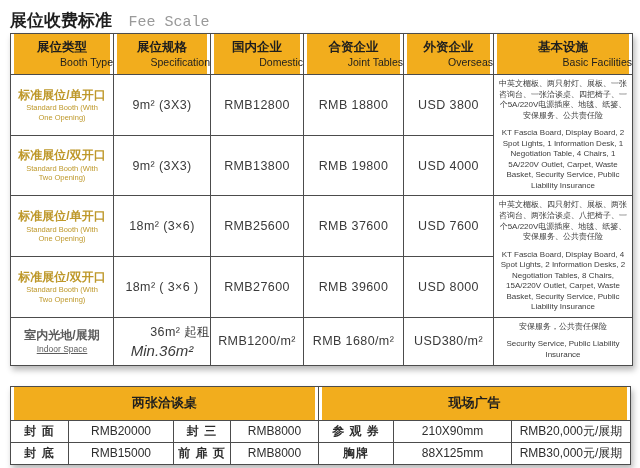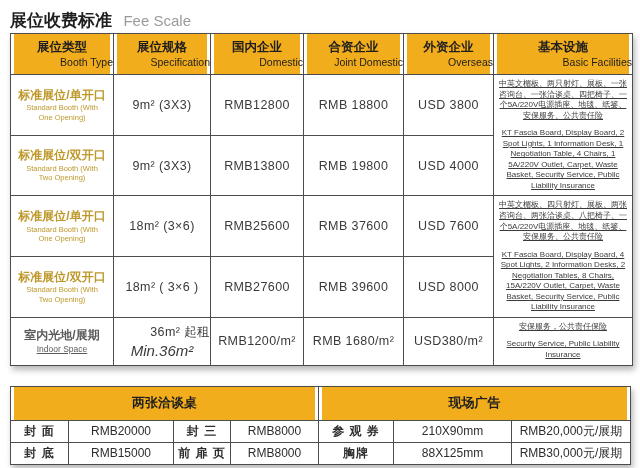--- a/index.html
+++ b/index.html
@@ -1,21 +1,21 @@
 <!DOCTYPE html>
 <html><head>
 <meta charset="utf-8">
 <style>
   html,body { margin:0; padding:0; }
   body {
     width:640px; height:468px; background:#ffffff; overflow:hidden;
     font-family:"Liberation Sans","DejaVu Sans",sans-serif;
     -webkit-font-smoothing:antialiased;
   }
-  .title-bar { padding:9px 4px 0 10px; white-space:nowrap; }
+  .title-bar { padding:9px 4px 0 10px; white-space:nowrap;font-family:Liberation Mono, monospace; }
   .title-zh { display:inline-block; font-size:17px; font-weight:bold; color:#1f1f1f; }
   .title-en { display:inline-block; font-size:15px; color:#9a9a9a; margin-left:7px; }
 
   table { border-collapse:collapse; table-layout:fixed; margin-left:10px; background:#fff; }
   th, td { border:1px solid #4c4c4c; overflow:hidden; }
 
   
   #feeTable { width:622px; margin-top:1px; box-shadow:2px 4px 6px rgba(0,0,0,.28); }
   #feeTable th {
     background:#F2AD1D; vertical-align:middle; text-align:center; padding:0;
@@ -25,21 +25,21 @@
   .h-en { font-size:10.5px; font-weight:normal; color:#1e1e1e; line-height:1.2;text-align:right; }
   #feeTable td { text-align:center; vertical-align:middle; color:#3a3a3a; padding:0; }
   .row-h1 { height:42px; } .row-h2 { height:42px; } .row-h3 { height:40px; }
   .row-h4 { height:40px; } .row-h5 { height:44px; } .row-head { height:41px; }
   .type-zh { font-size:12px; font-weight:bold; color:#BE982A; line-height:1.3; }
   .type-en { font-size:7.5px; color:#BE982A; line-height:1.25; padding:0 10px; }
   tr.indoor .type-zh, tr.indoor .type-en { color:#5b5b5b; }
   tr.indoor .type-en { font-size:8.5px;text-decoration:underline; }
   .spec, .price { font-size:12.5px; letter-spacing:.4px; color:#3a3a3a;text-align:right; }
   .spec-sub { font-size:15px; color:#3a3a3a; margin-top:1px;font-style:italic; }
-  .fac { text-align:right; padding:4px 5px !important; vertical-align:middle;text-decoration:underline; }
+  .fac { text-align:right; padding:4px 5px !important; vertical-align:middle; }
   .fac p { margin:0; font-size:8px; line-height:1.32; color:#3c3c3c; }
   .fac p + p { margin-top:7px; }
 
   
   #adTable { width:620px; margin-top:20px; box-shadow:2px 4px 6px rgba(0,0,0,.28); }
   #adTable th {
     background:#F2AD1D; height:31px; vertical-align:middle; text-align:center;
     font-size:13px; font-weight:bold; color:#1e1e1e;
     box-shadow:inset 3px 0 0 #ffffff, inset -3px 0 0 #ffffff;
   }
@@ -75,21 +75,21 @@
       <th>
         <div class="h-zh">展位规格</div>
         <div class="h-en">Specification</div>
       </th>
       <th>
         <div class="h-zh">国内企业</div>
         <div class="h-en">Domestic</div>
       </th>
       <th>
         <div class="h-zh">合资企业</div>
-        <div class="h-en">Joint Domestic</div>
+        <div class="h-en">Joint Tables</div>
       </th>
       <th>
         <div class="h-zh">外资企业</div>
         <div class="h-en">Overseas</div>
       </th>
       <th>
         <div class="h-zh">基本设施</div>
         <div class="h-en">Basic Facilities</div>
       </th>
     </tr>

